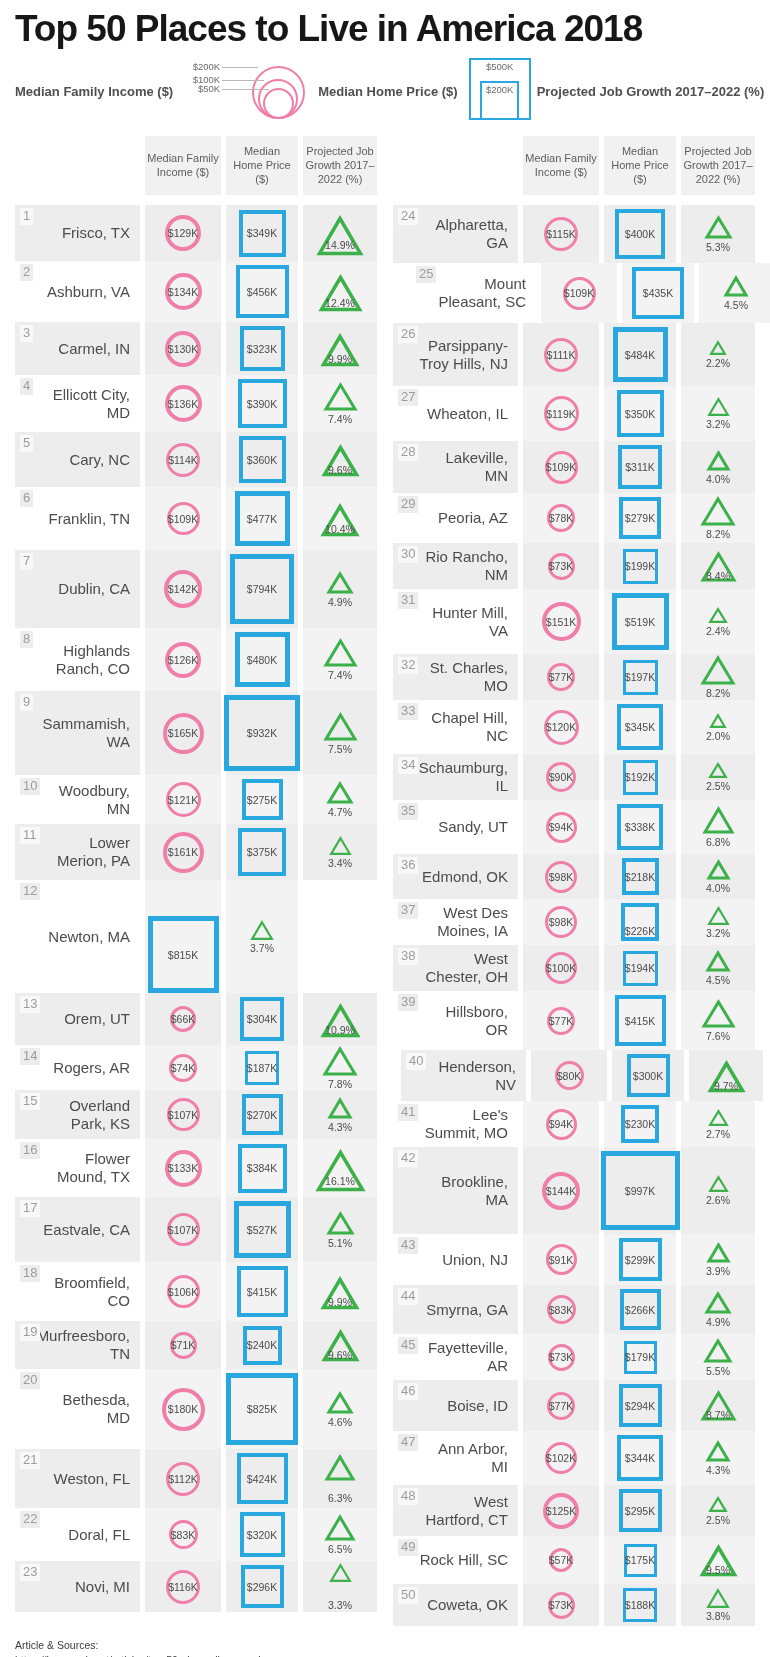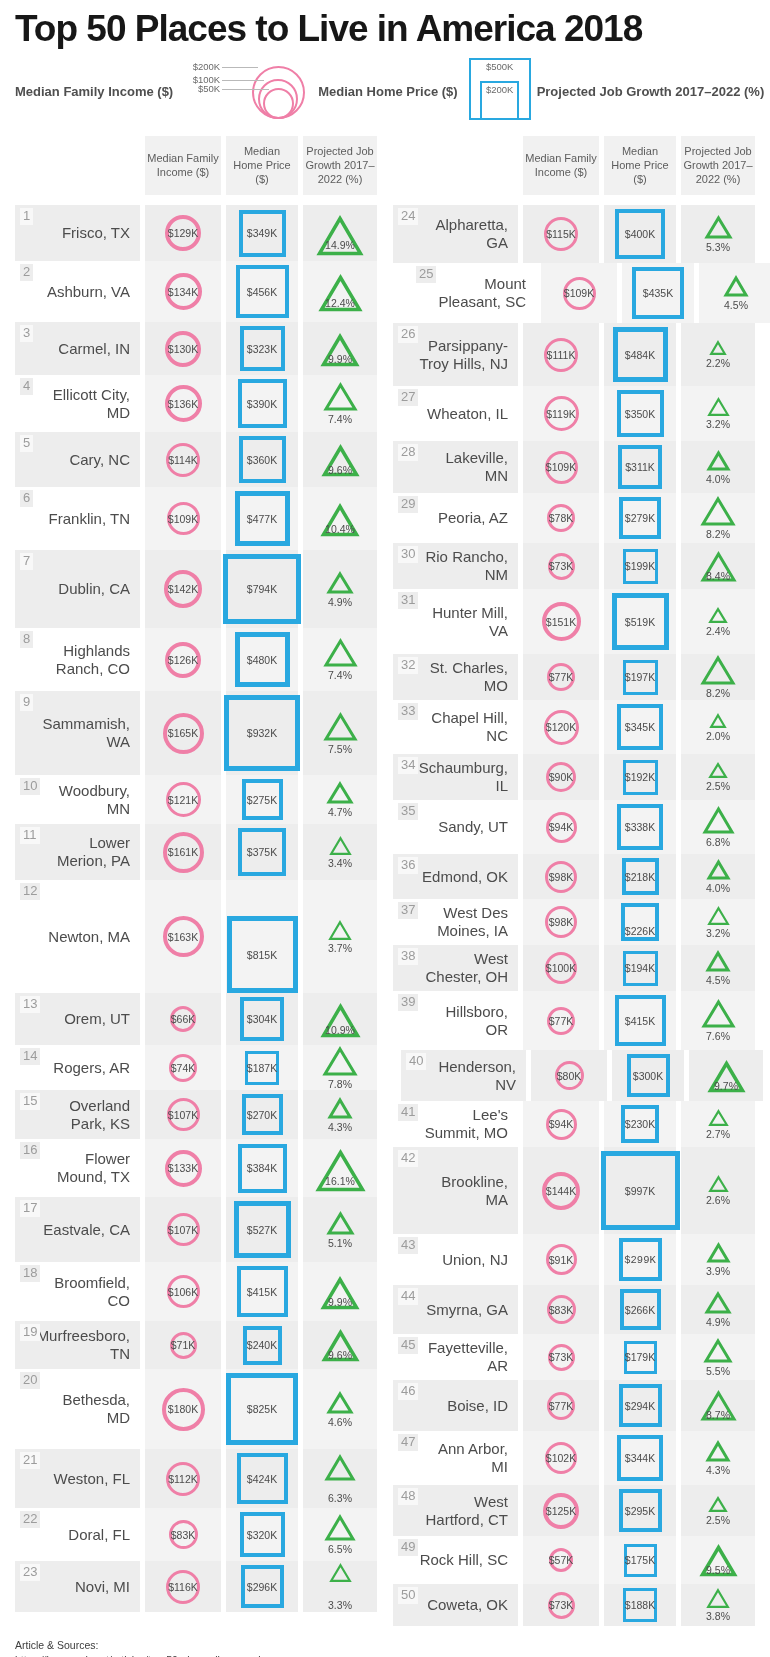--- a/index.html
+++ b/index.html
@@ -225,21 +225,21 @@
   <div class="row" style="min-height: 78px;">
     <div class="cell city-cell">
       <span class="rank">7</span>
       <span class="city">Dublin, CA</span>
     </div>
     <div class="cell strip income-cell">
       <span class="circle" style="height: 38px; width: 38px; border-width: 4px;"></span>
       <span class="income-val">$142K</span>
     </div>
     <div class="cell strip price-cell">
-      <span class="square" style="height: 70px; width: 78px; border-width: 5px; text-align: right;">
+      <span class="square" style="height: 70px; width: 64px; border-width: 5px; text-align: right;">
                 <span class="price-val">$794K</span>
               </span>
     </div>
     <div class="cell strip growth-cell">
               <svg width="28" height="24">
                 <polygon points="14,3 25,21 3,21" fill="none" stroke="#3cb049" stroke-width="3"></polygon>
               </svg>
       <span class="growth-val" style="margin-top: 1px;">4.9%</span>
     </div>
   </div>
@@ -329,24 +329,20 @@
                 <polygon points="11.5,2.2 20.8,17.8 2.2,17.8" fill="none" stroke="#3cb049" stroke-width="2.2"></polygon>
               </svg>
       <span class="growth-val" style="margin-top: 1px;">3.4%</span>
     </div>
   </div>
 
   <div class="row" style="min-height: 79px;">
     <div class="cell city-cell">
       <span class="rank">12</span>
       <span class="city">Newton, MA</span>
-    </div>
-    <div class="cell strip income-cell">
-      <span class="circle" style="height: 41px; width: 41px; border-width: 4px;"></span>
-      <span class="income-val">$163K</span>
     </div>
     <div class="cell strip price-cell">
       <span class="square" style="height: 77px; width: 71px; border-width: 5px; margin-top: 36px;">
                 <span class="price-val">$815K</span>
               </span>
     </div>
     <div class="cell strip growth-cell">
               <svg width="24" height="21">
                 <polygon points="12,2.2 21.8,18.8 2.2,18.8" fill="none" stroke="#3cb049" stroke-width="2.2"></polygon>
               </svg>
@@ -1026,21 +1022,21 @@
   <div class="row" style="min-height: 51px;">
     <div class="cell city-cell">
       <span class="rank">43</span>
       <span class="city">Union, NJ</span>
     </div>
     <div class="cell strip income-cell">
       <span class="circle" style="height: 31px; width: 31px; border-width: 3px;"></span>
       <span class="income-val">$91K</span>
     </div>
     <div class="cell strip price-cell">
-      <span class="square" style="height: 43px; width: 43px; border-width: 4px; font-family: Liberation Mono, monospace;">
+      <span class="square" style="height: 43px; width: 43px; border-width: 4px;">
                 <span class="price-val">$299K</span>
               </span>
     </div>
     <div class="cell strip growth-cell">
               <svg width="25" height="22">
                 <polygon points="12.5,3 22,19 3,19" fill="none" stroke="#3cb049" stroke-width="3"></polygon>
               </svg>
       <span class="growth-val" style="margin-top: 1px;">3.9%</span>
     </div>
   </div>

